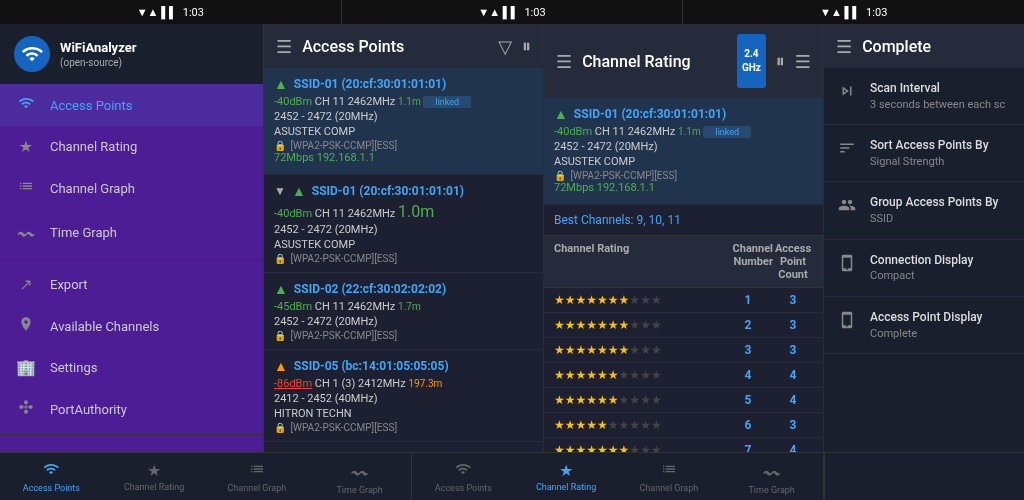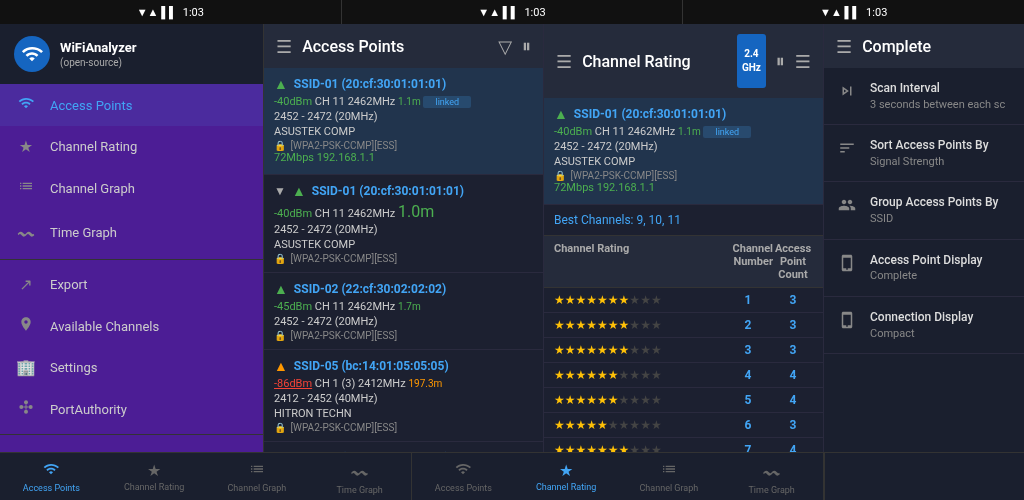--- a/index.html
+++ b/index.html
@@ -751,31 +751,31 @@
             <div class="settings-item-content">
               <div class="settings-item-title">Group Access Points By</div>
               <div class="settings-item-value">SSID</div>
             </div>
           </div>
           <div class="settings-item">
             <div class="settings-item-icon"><svg width="18" height="18" viewBox="0 0 24 24" fill="#888">
                 <path d="M17 1H7c-1.1 0-2 .9-2 2v18c0 1.1.9 2 2 2h10c1.1 0 2-.9 2-2V3c0-1.1-.9-2-2-2zm0 18H7V5h10v14zm-4 2h-2v-2h2v2z"></path>
               </svg></div>
             <div class="settings-item-content">
-              <div class="settings-item-title">Access Point Display</div>
-              <div class="settings-item-value">Complete</div>
+              <div class="settings-item-title">Connection Display</div>
+              <div class="settings-item-value">Compact</div>
             </div>
           </div>
           <div class="settings-item">
             <div class="settings-item-icon"><svg width="18" height="18" viewBox="0 0 24 24" fill="#888">
                 <path d="M17 1H7c-1.1 0-2 .9-2 2v18c0 1.1.9 2 2 2h10c1.1 0 2-.9 2-2V3c0-1.1-.9-2-2-2zm0 18H7V5h10v14zm-4 2h-2v-2h2v2z"></path>
               </svg></div>
             <div class="settings-item-content">
-              <div class="settings-item-title">Connection Display</div>
-              <div class="settings-item-value">Compact</div>
+              <div class="settings-item-title">Access Point Display</div>
+              <div class="settings-item-value">Complete</div>
             </div>
           </div>
         </div>
     </div>
 
   </div>
 </div>
 
 <div class="bottom-nav-row">
   <div class="bottom-nav-section">

